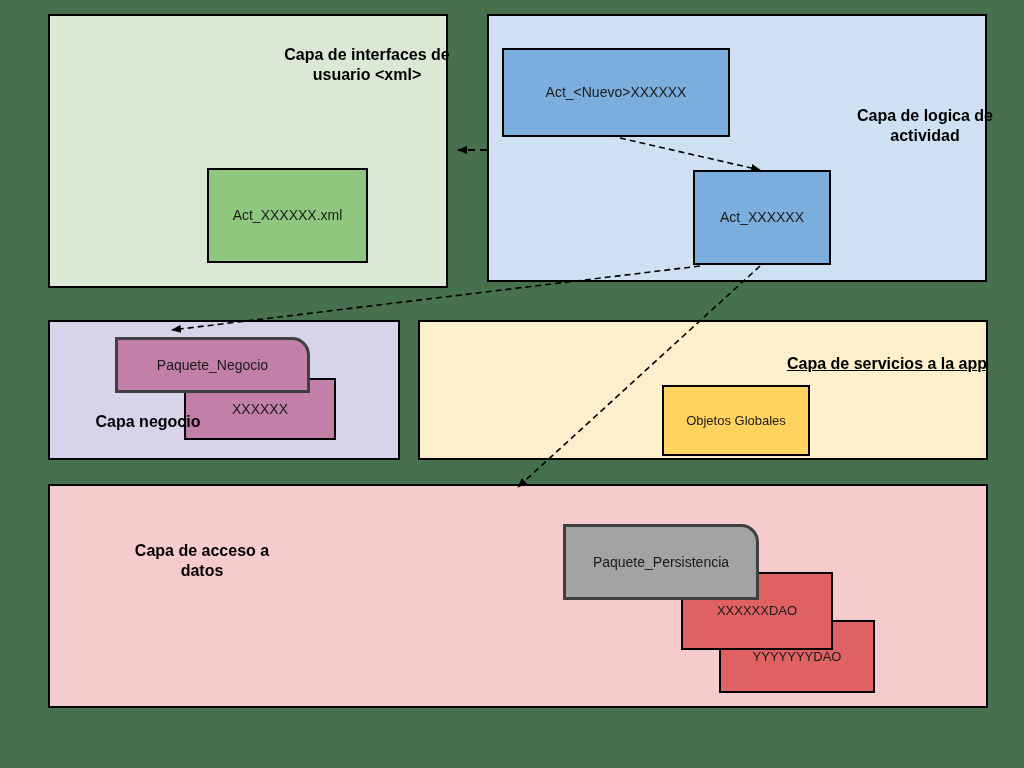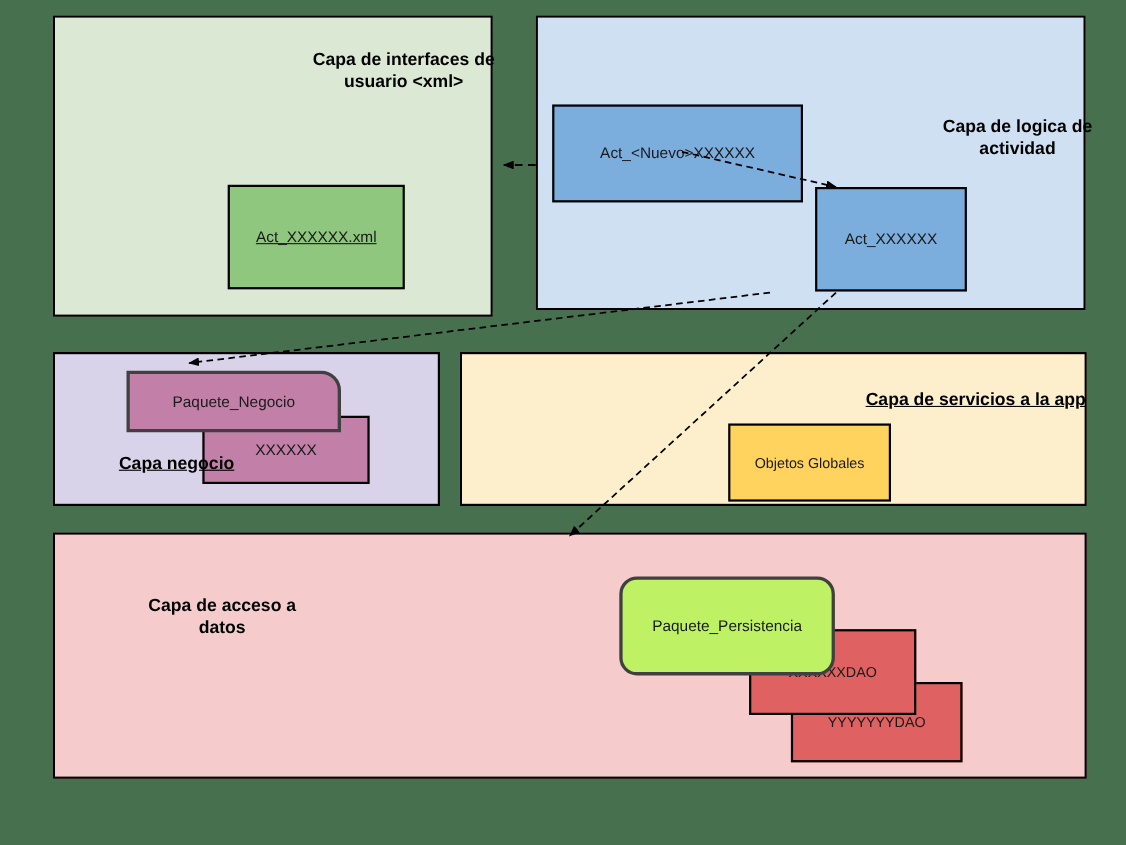--- a/index.html
+++ b/index.html
@@ -80,47 +80,47 @@
 </style>
 </head>
 <body>
 
 <div id="canvas">
 
   <div class="layer" style="left:48px; top:14px; width:400px; height:274px; background:#DBE9D4;">
   </div>
   <div class="layer-title" style="left:240px; top:45px; width:200px;">Capa de interfaces de
 usuario &lt;xml&gt;</div>
-  <div class="node" style="left:207px; top:168px; width:161px; height:95px; background:#90C77E;text-decoration:underline;">Act_XXXXXX.xml</div>
+  <div class="node" style="left:207px; top:168px; width:161px; height:95px; background:#90C77E;">Act_XXXXXX.xml</div>
 
   <div class="layer" style="left:487px; top:14px; width:500px; height:268px; background:#CFE0F2;">
   </div>
   <div class="layer-title" style="left:788px; top:70px; width:220px;margin-top:36px;">Capa de logica de
 actividad</div>
-  <div class="node" style="left:502px; top:48px; width:228px; height:89px; background:#7BADDD;margin-top:47px;">Act_&lt;Nuevo&gt;XXXXXX</div>
-  <div class="node" style="left:693px; top:170px; width:138px; height:95px; background:#7BADDD;margin-left:48px;">Act_XXXXXX</div>
+  <div class="node" style="left:502px; top:48px; width:228px; height:89px; background:#7BADDD;">Act_&lt;Nuevo&gt;XXXXXX</div>
+  <div class="node" style="left:693px; top:170px; width:138px; height:95px; background:#7BADDD;">Act_XXXXXX</div>
 
   <div class="layer" style="left:48px; top:320px; width:352px; height:140px; background:#D9D3E9;">
   </div>
-  <div class="layer-title" style="left:56px; top:412px; width:130px; text-align:right;text-decoration:underline;">Capa negocio</div>
+  <div class="layer-title" style="left:56px; top:412px; width:130px; text-align:center;">Capa negocio</div>
   <div class="node" style="left:184px; top:378px; width:152px; height:62px; background:#C27FA8; z-index:2;">XXXXXX</div>
   <div class="package" style="left:71px; top:337px; width:195px; height:56px; background:#C27FA8; z-index:3;">Paquete_Negocio</div>
 
   <div class="layer" style="left:418px; top:320px; width:570px; height:140px; background:#FDEFCB;">
   </div>
   <div class="layer-title" style="left:740px; top:354px; width:240px;text-decoration:underline;">Capa de servicios a la app</div>
   <div class="node small" style="left:662px; top:385px; width:148px; height:71px; background:#FFD35E; z-index:2;">Objetos Globales</div>
 
   <div class="layer" style="left:48px; top:484px; width:940px; height:224px; background:#F5CBCB;">
   </div>
   <div class="layer-title" style="left:95px; top:541px; width:160px;">Capa de acceso a
 datos</div>
   <div class="node small" style="left:681px; top:572px; width:152px; height:78px; background:#DF6161; z-index:2;">XXXXXXDAO</div>
   <div class="node small" style="left:719px; top:620px; width:156px; height:73px; background:#DF6161; z-index:1;">YYYYYYYDAO</div>
-  <div class="package" style="left:519px; top:524px; width:196px; height:90px; background:#bef264; z-index:3;border-radius:16px;">Paquete_Persistencia</div>
+  <div class="package" style="left:519px; top:524px; width:196px; height:76px; background:#a3a3a3; z-index:3;">Paquete_Persistencia</div>
 
   <svg id="connectors" viewBox="0 0 1024 768">
     <defs>
       <marker id="arrowhead" markerWidth="10" markerHeight="8" refX="9" refY="4" orient="auto" markerUnits="userSpaceOnUse">
         <path d="M0,0 L10,4 L0,8 z" fill="#000"></path>
       </marker>
     </defs>
 
     <line x1="487" y1="150" x2="458" y2="150" stroke="#000" stroke-width="2" stroke-dasharray="7,5" marker-end="url(#arrowhead)"></line>
 

